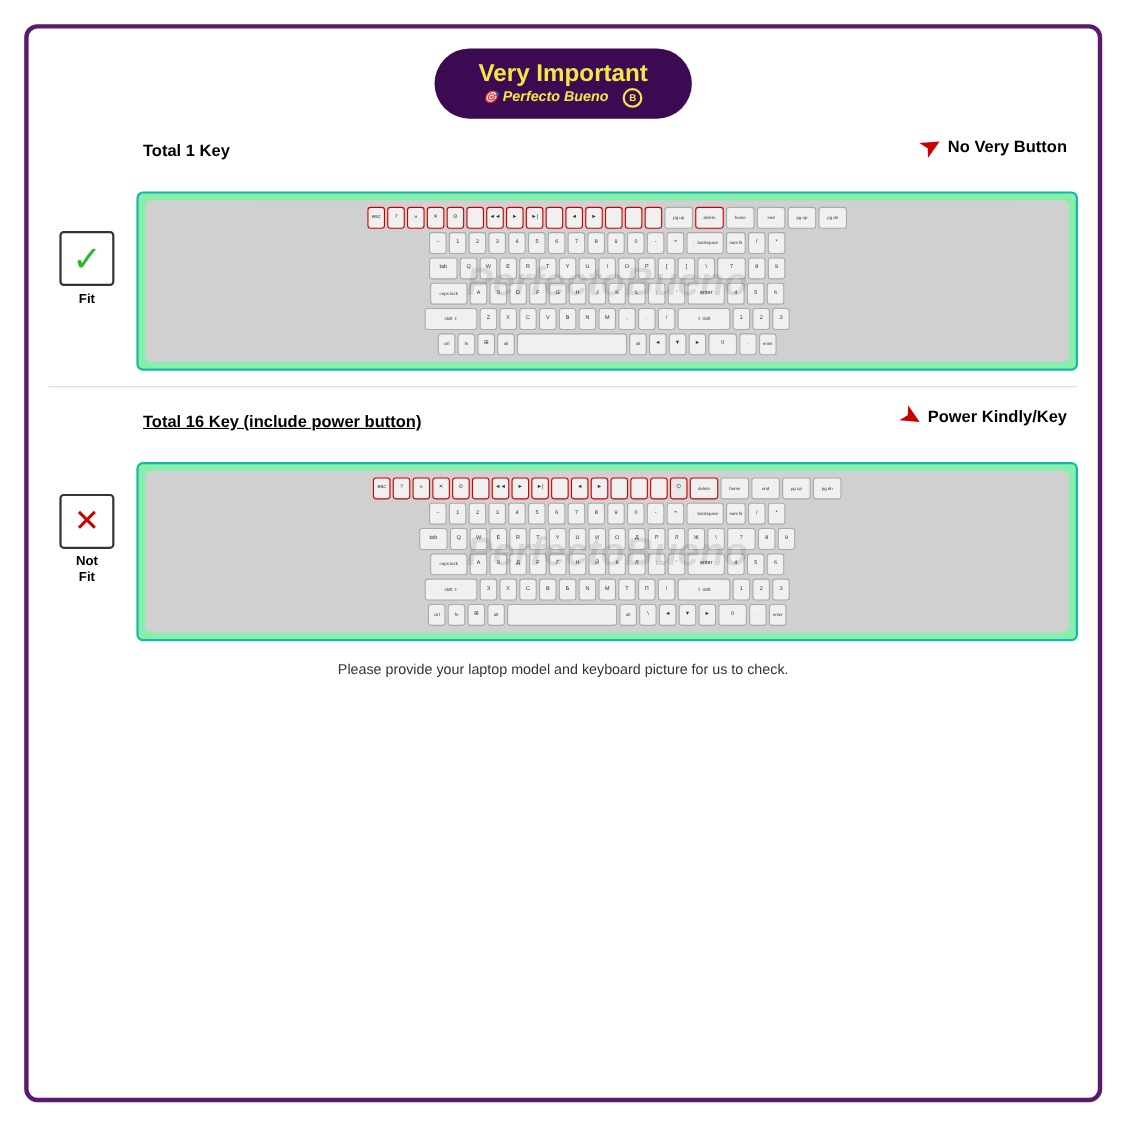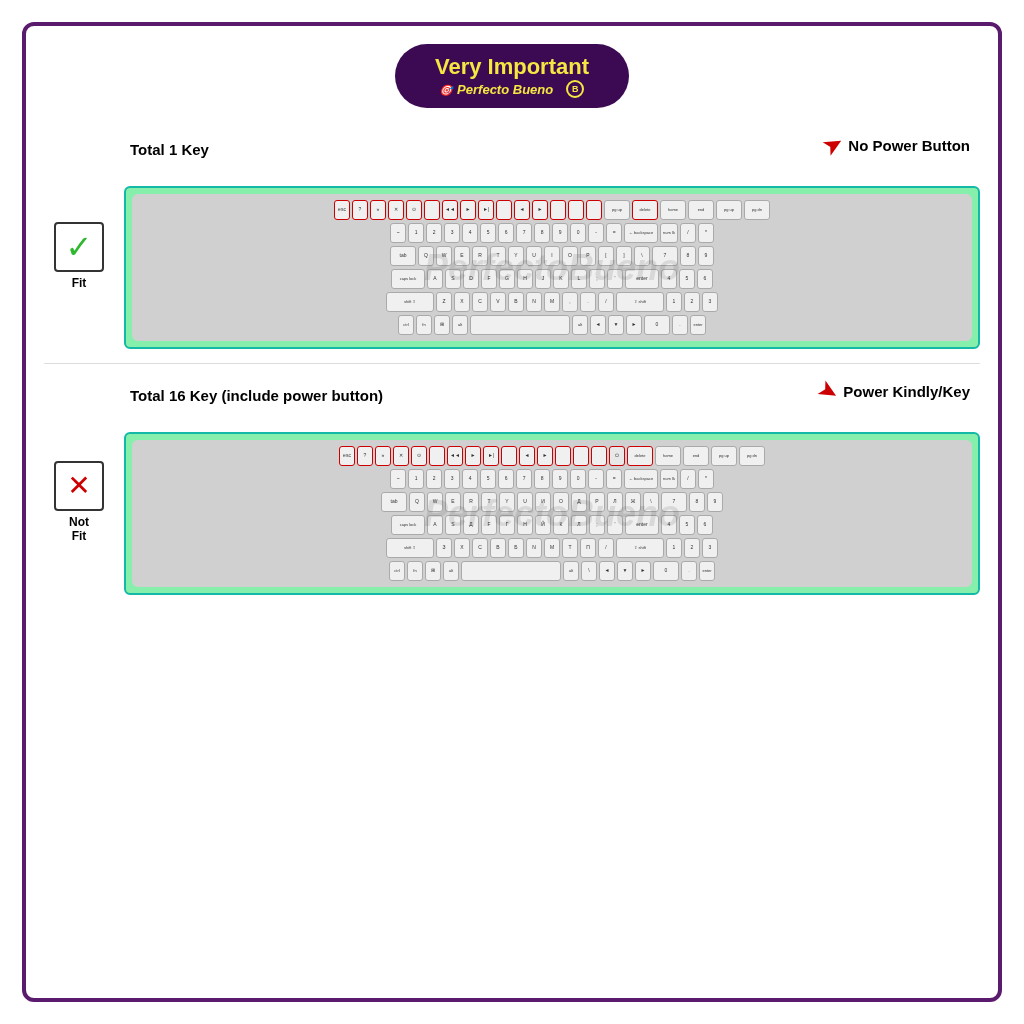--- a/index.html
+++ b/index.html
@@ -22,38 +22,38 @@
       flex-direction: column;
       align-items: center;
       gap: 10px;
       background: #fff;
     }
     .header-badge {
       background: #3b0a52;
       border-radius: 40px;
       padding: 10px 40px;
       text-align: center;
-      margin-bottom: 14px;
+      margin-bottom: 2px;
     }
     .header-badge .title {
       color: #f5e642;
       font-size: 22px;
       font-weight: bold;
     }
     .header-badge .brand {
       color: #f5e642;
       font-size: 12px;
       display: flex;
       align-items: center;
       justify-content: center;
       gap: 4px;
     }
     .brand-logo {
       display: inline-flex;
-      align-items: center;
+      align-items: flex-start;
       gap: 13px;
     }
     .brand-circle {
       width: 18px;
       height: 18px;
       border-radius: 50%;
       border: 2px solid #f5e642;
       display: inline-flex;
       align-items: center;
       justify-content: center;
@@ -214,21 +214,21 @@
   </div>
 
   <div class="section-wrapper">
     <div class="key-info-row">
       <div style="display:flex; align-items:flex-end; gap:6px;">
         <span style="width:70px;"></span>
         <span class="key-info-left">Total 1 Key</span>
       </div>
       <div class="key-info-right">
         <span style="color:#c00; font-size:22px; transform:rotate(-30deg); display:inline-block;">➤</span>
-        <span>No Power Button</span>
+        <span>No Very Button</span>
       </div>
     </div>
     <div style="display:flex; align-items:center; gap:10px; width:100%;">
       <div class="fit-icon-col">
         <div class="fit-icon-box">
           <span class="check-green">✓</span>
         </div>
         <div class="fit-label">Fit</div>
       </div>
       <div class="keyboard-img-container" style="flex:1; position:relative;">
@@ -353,21 +353,21 @@
           </div>
         </div>
       </div>
     </div>
   </div>
 
   <hr class="divider">
 
   <div class="section-wrapper">
     <div class="key-info-row">
-      <div style="display:flex; align-items:flex-start; gap:6px;">
+      <div style="display:flex; align-items:flex-start; gap:6px;text-decoration:underline;">
         <span style="width:70px;"></span>
         <span class="key-info-left">Total 16 Key (include power button)</span>
       </div>
       <div class="key-info-right">
         <span style="color:#c00; font-size:22px; transform:rotate(30deg); display:inline-block;">➤</span>
         <span>Power Kindly/Key</span>
       </div>
     </div>
     <div style="display:flex; align-items:center; gap:10px; width:100%;">
       <div class="fit-icon-col">
@@ -498,15 +498,16 @@
             <div class="key medium">0</div>
             <div class="key small" style="font-size:4px;">.</div>
             <div class="key small" style="font-size:4px;">enter</div>
           </div>
         </div>
       </div>
     </div>
   </div>
 
   <div class="bottom-text">
+    <div>Please provide your laptop model and keyboard picture for us to check.</div>
   </div>
 
 </div>
 
 </body></html>

